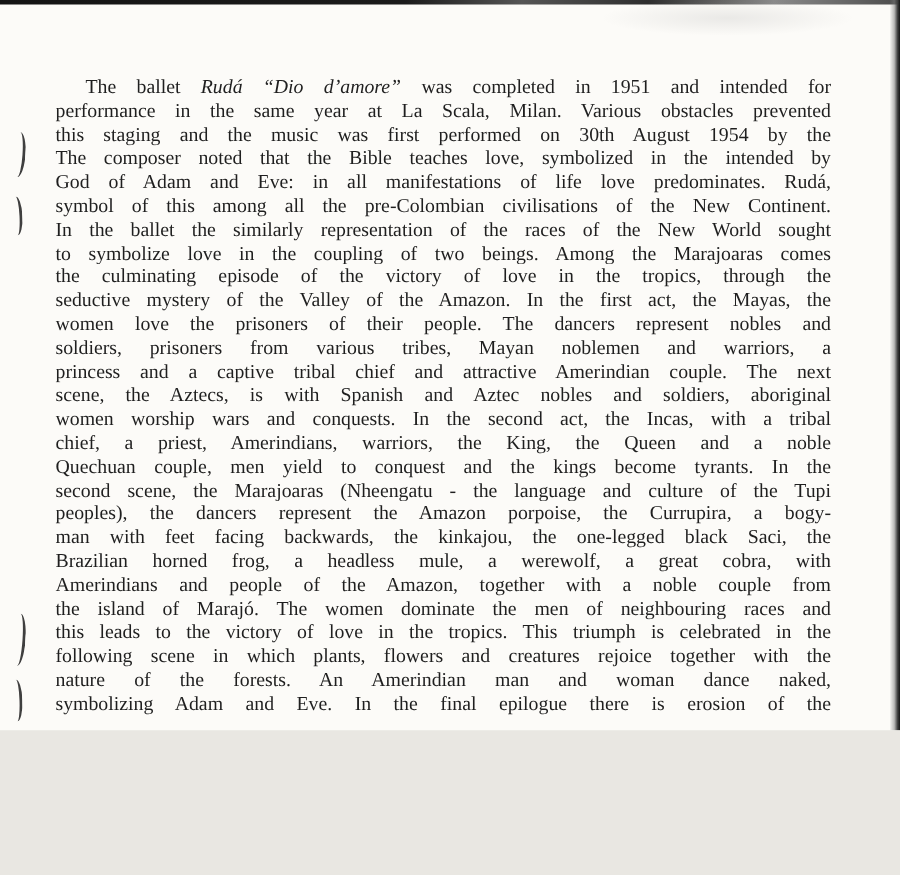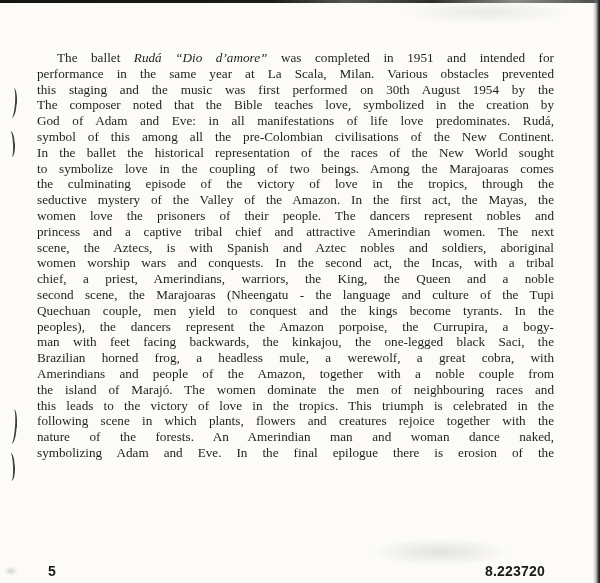--- a/index.html
+++ b/index.html
@@ -3,21 +3,21 @@
 <meta charset="utf-8">
 <style>
   html, body {
     margin: 0;
     padding: 0;
     background: #e9e7e2;
   }
   .sheet {
     position: relative;
     width: 600px;
-    height: 583px;
+    height: 487px;
     background: #fcfbf8;
     overflow: hidden;
     font-family: "Liberation Serif", serif;
   }
   
   .edge-top {
     position: absolute;
     top: 0; left: 0;
     width: 100%; height: 3px;
     background: linear-gradient(to right,
@@ -97,34 +97,35 @@
 
   <div class="smudge sm1"></div>
   <div class="smudge sm2"></div>
   <div class="smudge sm3"></div>
 
   <div class="textblock">
     <div class="line firstline"><span>The ballet </span><em class="title-italic">Rudá “Dio d’amore”</em><span> was completed in 1951 and intended for</span></div>
     <div id="lines">
         <div class="line">performance in the same year at La Scala, Milan.  Various obstacles prevented</div>
         <div class="line">this staging and the music was first performed on 30th August 1954 by the</div>
-        <div class="line">The composer noted that the Bible teaches love, symbolized in the creation by</div>
+        <div class="line">The composer noted that the Bible teaches love, symbolized in the intended by</div>
         <div class="line">God of Adam and Eve:  in all manifestations of life love predominates.  Rudá,</div>
         <div class="line">symbol of this among all the pre-Colombian civilisations of the New Continent.</div>
-        <div class="line">In the ballet the historical representation of the races of the New World sought</div>
+        <div class="line">In the ballet the similarly representation of the races of the New World sought</div>
         <div class="line">to symbolize love in the coupling of two beings.  Among the Marajoaras comes</div>
         <div class="line">the culminating episode of the victory of love in the tropics, through the</div>
         <div class="line">seductive mystery of the Valley of the Amazon.  In the first act, the Mayas, the</div>
         <div class="line">women love the prisoners of their people.  The dancers represent nobles and</div>
-        <div class="line">princess and a captive tribal chief and attractive Amerindian women.  The next</div>
+        <div class="line">soldiers, prisoners from various tribes, Mayan noblemen and warriors, a</div>
+        <div class="line">princess and a captive tribal chief and attractive Amerindian couple.  The next</div>
         <div class="line">scene, the Aztecs, is with Spanish and Aztec nobles and soldiers, aboriginal</div>
         <div class="line">women worship wars and conquests.  In the second act, the Incas, with a tribal</div>
         <div class="line">chief, a priest, Amerindians, warriors, the King, the Queen and a noble</div>
+        <div class="line">Quechuan couple,  men yield to conquest and the kings become tyrants.  In the</div>
         <div class="line">second scene, the Marajoaras (Nheengatu - the language and culture of the Tupi</div>
-        <div class="line">Quechuan couple,  men yield to conquest and the kings become tyrants.  In the</div>
         <div class="line">peoples), the dancers represent the Amazon porpoise, the Currupira, a bogy-</div>
         <div class="line">man with feet facing backwards, the kinkajou, the one-legged black Saci, the</div>
         <div class="line">Brazilian horned frog, a headless mule, a werewolf, a great cobra, with</div>
         <div class="line">Amerindians and people of the Amazon, together with a noble couple from</div>
         <div class="line">the island of Marajó.  The women dominate the men of neighbouring races and</div>
         <div class="line">this leads to the victory of love in the tropics.  This triumph is celebrated in the</div>
         <div class="line">following scene in which plants, flowers and creatures rejoice together with the</div>
         <div class="line">nature of the forests. An Amerindian man and woman dance naked,</div>
         <div class="line">symbolizing Adam and Eve.  In the final epilogue there is erosion of the</div>
       </div>

